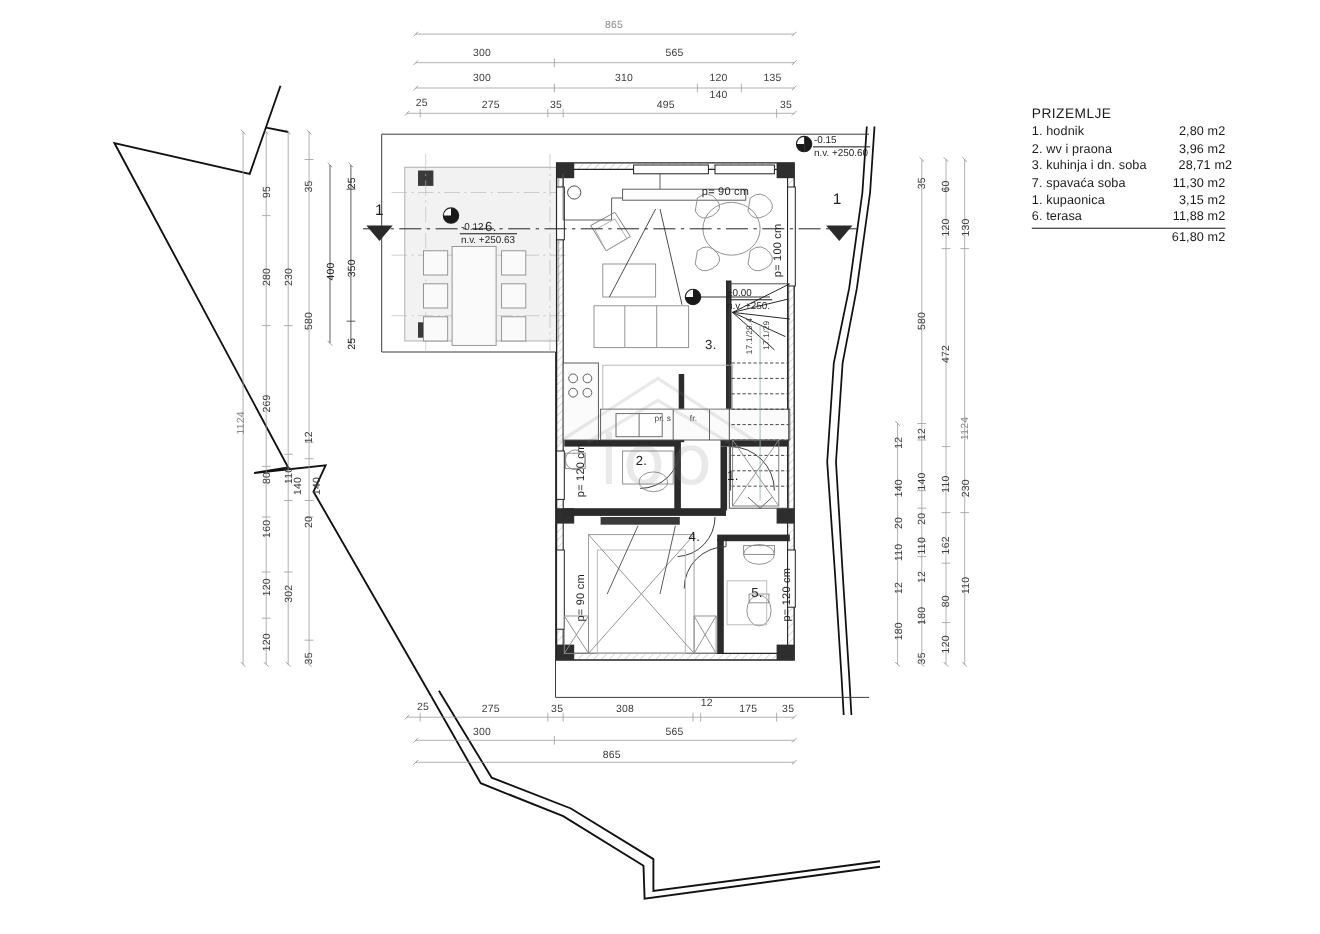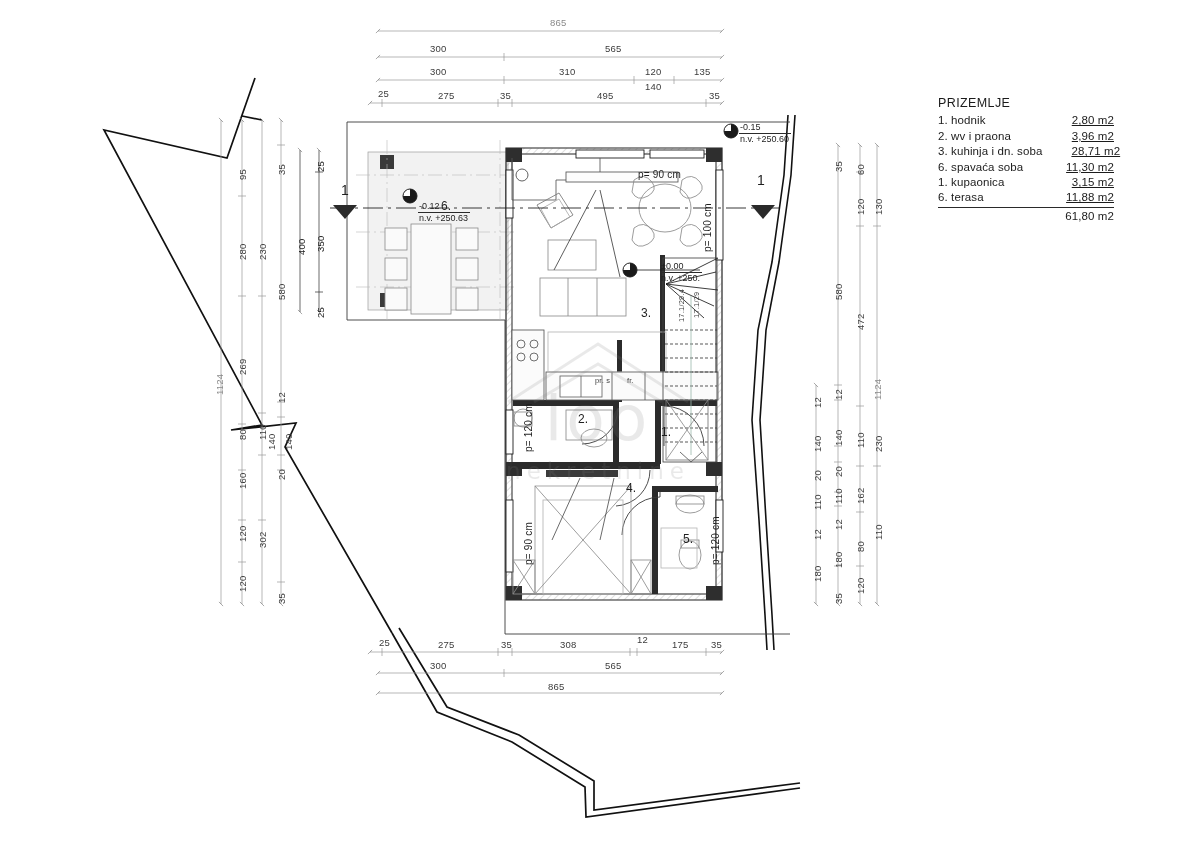--- a/index.html
+++ b/index.html
@@ -7,21 +7,21 @@
        font-family:"Liberation Sans", sans-serif;color:#1a1a1a;}
   .stage{position:absolute;left:0;top:0;width:1011px;height:849px;}
   svg.draw{position:absolute;left:0;top:0;width:1200px;height:849px;}
 
   
   .legend{position:absolute;left:938px;top:96px;width:176px;
           font-size:11.5px;line-height:15.4px;letter-spacing:.1px;color:#1b1b1b;}
   .legend .ltitle{font-size:12.5px;letter-spacing:.4px;margin-bottom:2px;}
   .legend .lrow{display:flex;justify-content:space-between;white-space:nowrap;gap:23px;}
   .legend .lrow .lbl{padding-right:6px;}
-  .legend .lrow .val{font-variant-numeric:tabular-nums;text-decoration:underline;}
+  .legend .lrow .val{font-variant-numeric:tabular-nums;}
   .legend .lrow.ruled{border-bottom:1px solid #2a2a2a;padding-bottom:1px;}
   .legend .ltotal{display:flex;justify-content:flex-end;padding-top:1px;}
 
   
   .dim{position:absolute;font-size:9.5px;color:#3b3b3b;white-space:nowrap;
        letter-spacing:.2px;font-variant-numeric:tabular-nums;}
   .dim.v{transform-origin:0 0;transform:rotate(-90deg);}
   .dim.faint{color:#8a8a8a;}
 
   
@@ -503,39 +503,38 @@
 
   <div class="ann small v" style="left:677px;top:322px;">17.1/29.4</div>
   <div class="ann small v" style="left:692px;top:318px;">17.1/29</div>
 
   <div class="wm">
     <svg viewBox="0 0 260 185" style="position:absolute;left:0;top:0;width:260px;height:185px;">
       <path d="M40,72 L130,14 L220,72" fill="none" stroke="#7d7d7d" stroke-width="3"></path>
       <path d="M66,72 L130,34 L194,72" fill="none" stroke="#7d7d7d" stroke-width="3"></path>
     </svg>
     <div class="wmtext">ioo</div>
-    <div class="wmsub">nekretnine</div>
   </div>
 
   <div class="legend">
     <div class="ltitle">PRIZEMLJE</div>
     <div class="lrow">
       <span class="lbl">1. hodnik</span>
       <span class="val">2,80 m2</span>
     </div>
     <div class="lrow">
       <span class="lbl">2. wv i praona</span>
       <span class="val">3,96 m2</span>
     </div>
     <div class="lrow">
       <span class="lbl">3. kuhinja i dn. soba</span>
       <span class="val">28,71 m2</span>
     </div>
     <div class="lrow">
-      <span class="lbl">6. spavaća soba</span>
+      <span class="lbl">7. spavaća soba</span>
       <span class="val">11,30 m2</span>
     </div>
     <div class="lrow">
       <span class="lbl">1. kupaonica</span>
       <span class="val">3,15 m2</span>
     </div>
     <div class="lrow ruled">
       <span class="lbl">6. terasa</span>
       <span class="val">11,88 m2</span>
     </div>

